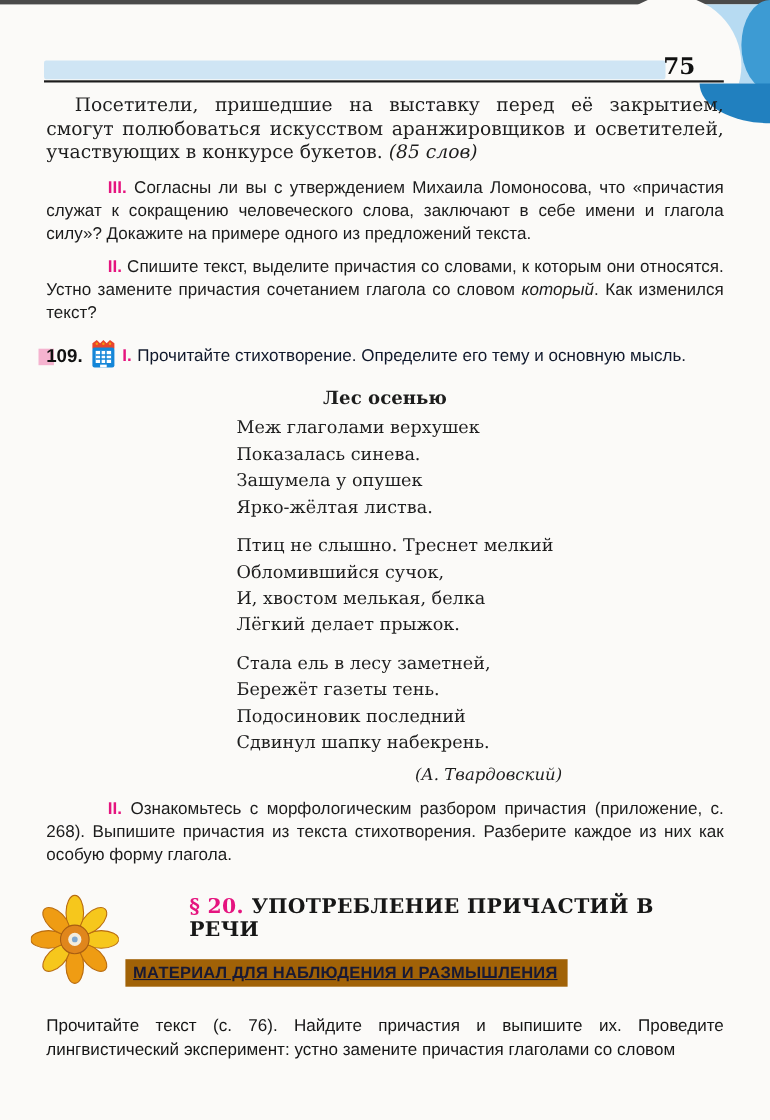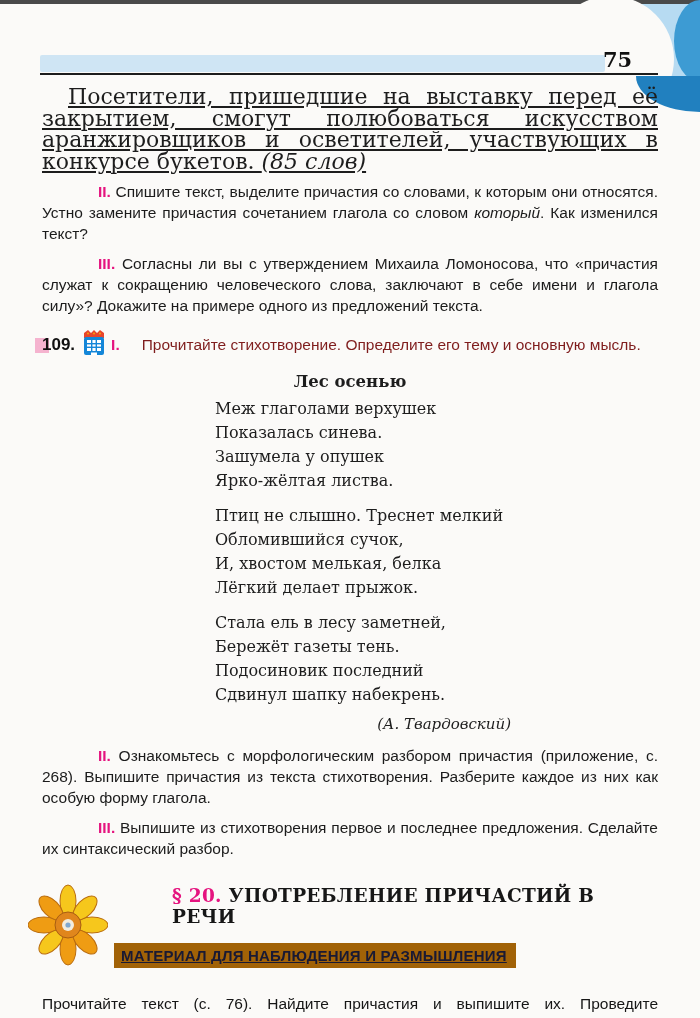--- a/index.html
+++ b/index.html
@@ -17,44 +17,43 @@
   .decor-white-circle{position:absolute;top:-4px;right:26px;width:126px;height:126px;border-radius:50%;background:#fbfaf8;}
   .header-band{position:absolute;top:55px;left:40px;width:565px;height:17px;background:#cfe5f4;border-radius:2px;}
   .header-rule{position:absolute;top:73px;left:40px;width:618px;height:2px;background:#1c1c1c;}
   .page-number{position:absolute;top:47px;left:603px;font-family:"DejaVu Serif",serif;font-weight:bold;font-size:21px;color:#111;}
   .decor-dark-arc{position:absolute;top:76px;right:0;width:64px;height:36px;background:#2180bf;border-bottom-left-radius:100% 100%;}
 
   
   .content{position:absolute;left:42px;top:0;width:616px;}
 
   .serif-par{
-    margin:86px 0 0 0;font-size:22px;line-height:21.5px;text-align:justify;text-indent:26px;
+    margin:86px 0 0 0;font-size:17px;line-height:21.5px;text-align:justify;text-indent:26px;
     font-family:"DejaVu Serif",serif;
-    text-decoration:underline;
   }
   .attribution{margin:3px 0 0 0;text-align:right;font-style:italic;font-size:15.5px;line-height:20px;font-family:"DejaVu Serif",serif;}
 
   .task{
     margin:9px 0 0 0;font-family:"Liberation Sans",sans-serif;font-size:15.5px;line-height:21px;
     text-align:justify;text-indent:56px;color:#1b1b1b;
   }
   .marker-magenta{color:#e5147f;font-weight:bold;}
   .it{font-style:italic;}
 
   
   .exercise-row{
     margin:13px 0 0 0;display:flex;align-items:center;
     font-family:"Liberation Sans",sans-serif;font-size:15.5px;
   }
   .ex-number-wrap{position:relative;display:inline-block;}
   .ex-pink-square{position:absolute;left:-7px;top:3px;width:14px;height:15px;background:#f5b3cf;z-index:0;}
   .ex-number{position:relative;z-index:1;font-weight:bold;font-size:17px;color:#111;}
   .ex-icon{margin:0 6px 0 8px;flex:0 0 auto;display:inline-block;}
   .ex-part{margin-right:5px;}
-  .ex-text{white-space:nowrap;color:#7f1d1d;margin-left:17px;}
+  .ex-text{white-space:nowrap;color:#0f172a;}
 
   
   .poem-title{margin:12px 0 0 0;text-align:center;font-weight:bold;font-size:16.5px;font-family:"DejaVu Serif",serif;}
   .poem{margin:6px 0 0 173px;width:300px;font-family:"DejaVu Serif",serif;font-size:16px;line-height:24px;}
   .stanza{margin:0 0 11px 0;}
   .poem-line{white-space:nowrap;}
   .poem-author{margin:-6px 0 0 0;text-align:right;font-style:italic;font-size:15px;padding-right:4px;}
 
   
   .section-wrap{position:relative;margin:26px 0 0 0;min-height:92px;}
@@ -88,23 +87,23 @@
 
 <div class="header-band"></div>
 <div class="header-rule"></div>
 <div class="page-number">75</div>
 <div class="decor-dark-arc"></div>
 
 <div class="content">
 
   <p class="serif-par"><span>Посетители, пришедшие на выставку перед её закрытием, смогут полюбоваться искусством аранжировщиков и осветителей, участвующих в конкурсе букетов. </span><span class="it">(85 слов)</span></p>
 
+  <p class="task"><span class="marker-magenta">III.</span> <span>Согласны ли вы с утверждением Михаила Ломоносова, что «причастия служат к сокращению человеческого слова, заключают в себе имени и глагола силу»? Докажите на примере одного из предложений текста.</span></p>
+
   <p class="task"><span class="marker-magenta">II.</span> <span>Спишите текст, выделите причастия со словами, к которым они относятся. Устно замените причастия сочетанием глагола со словом </span><span class="it">который</span><span>. Как изменился текст?</span></p>
-
-  <p class="task"><span class="marker-magenta">III.</span> <span>Согласны ли вы с утверждением Михаила Ломоносова, что «причастия служат к сокращению человеческого слова, заключают в себе имени и глагола силу»? Докажите на примере одного из предложений текста.</span></p>
 
   <div class="exercise-row">
     <span class="ex-number-wrap">
       <span class="ex-pink-square"></span>
       <span class="ex-number">109.</span>
     </span>
     <span class="ex-icon">
       <svg width="22" height="27" viewBox="0 0 22 27">
         <path d="M1,9 L1,4 L5,1 L8,4 L11,1 L14,4 L17,1 L21,4 L21,9 Z" fill="#e8452c"></path>
         <circle cx="5" cy="4.5" r="1.1" fill="#f59d0e"></circle>
@@ -141,21 +140,20 @@
       <div class="poem-line">Стала ель в лесу заметней,</div>
       <div class="poem-line">Бережёт газеты тень.</div>
       <div class="poem-line">Подосиновик последний</div>
       <div class="poem-line">Сдвинул шапку набекрень.</div>
     </div>
     <div class="poem-author">(А. Твардовский)</div>
   </div>
 
   <p class="task"><span class="marker-magenta">II.</span> <span>Ознакомьтесь с морфологическим разбором причастия (приложение, с. 268). Выпишите причастия из текста стихотворения. Разберите каждое из них как особую форму глагола.</span></p>
 
-  <p class="task"><span class="marker-magenta">III.</span> <span>Выпишите из стихотворения первое и последнее предложения. Сделайте их синтаксический разбор.</span></p>
 
   <div class="section-wrap">
     <span class="flower">
       <svg width="80" height="88" viewBox="0 0 80 88">
         <g>
           <ellipse cx="40" cy="20" rx="8" ry="16" fill="#f6c71c" stroke="#b96c10" stroke-width="1"></ellipse>
           <ellipse cx="40" cy="68" rx="8" ry="16" fill="#ef9c13" stroke="#b96c10" stroke-width="1"></ellipse>
           <ellipse cx="16" cy="44" rx="16" ry="8" fill="#ef9c13" stroke="#b96c10" stroke-width="1"></ellipse>
           <ellipse cx="64" cy="44" rx="16" ry="8" fill="#f6c71c" stroke="#b96c10" stroke-width="1"></ellipse>
           <ellipse cx="23" cy="27" rx="8" ry="15" transform="rotate(-45 23 27)" fill="#ef9c13" stroke="#b96c10" stroke-width="1"></ellipse>

